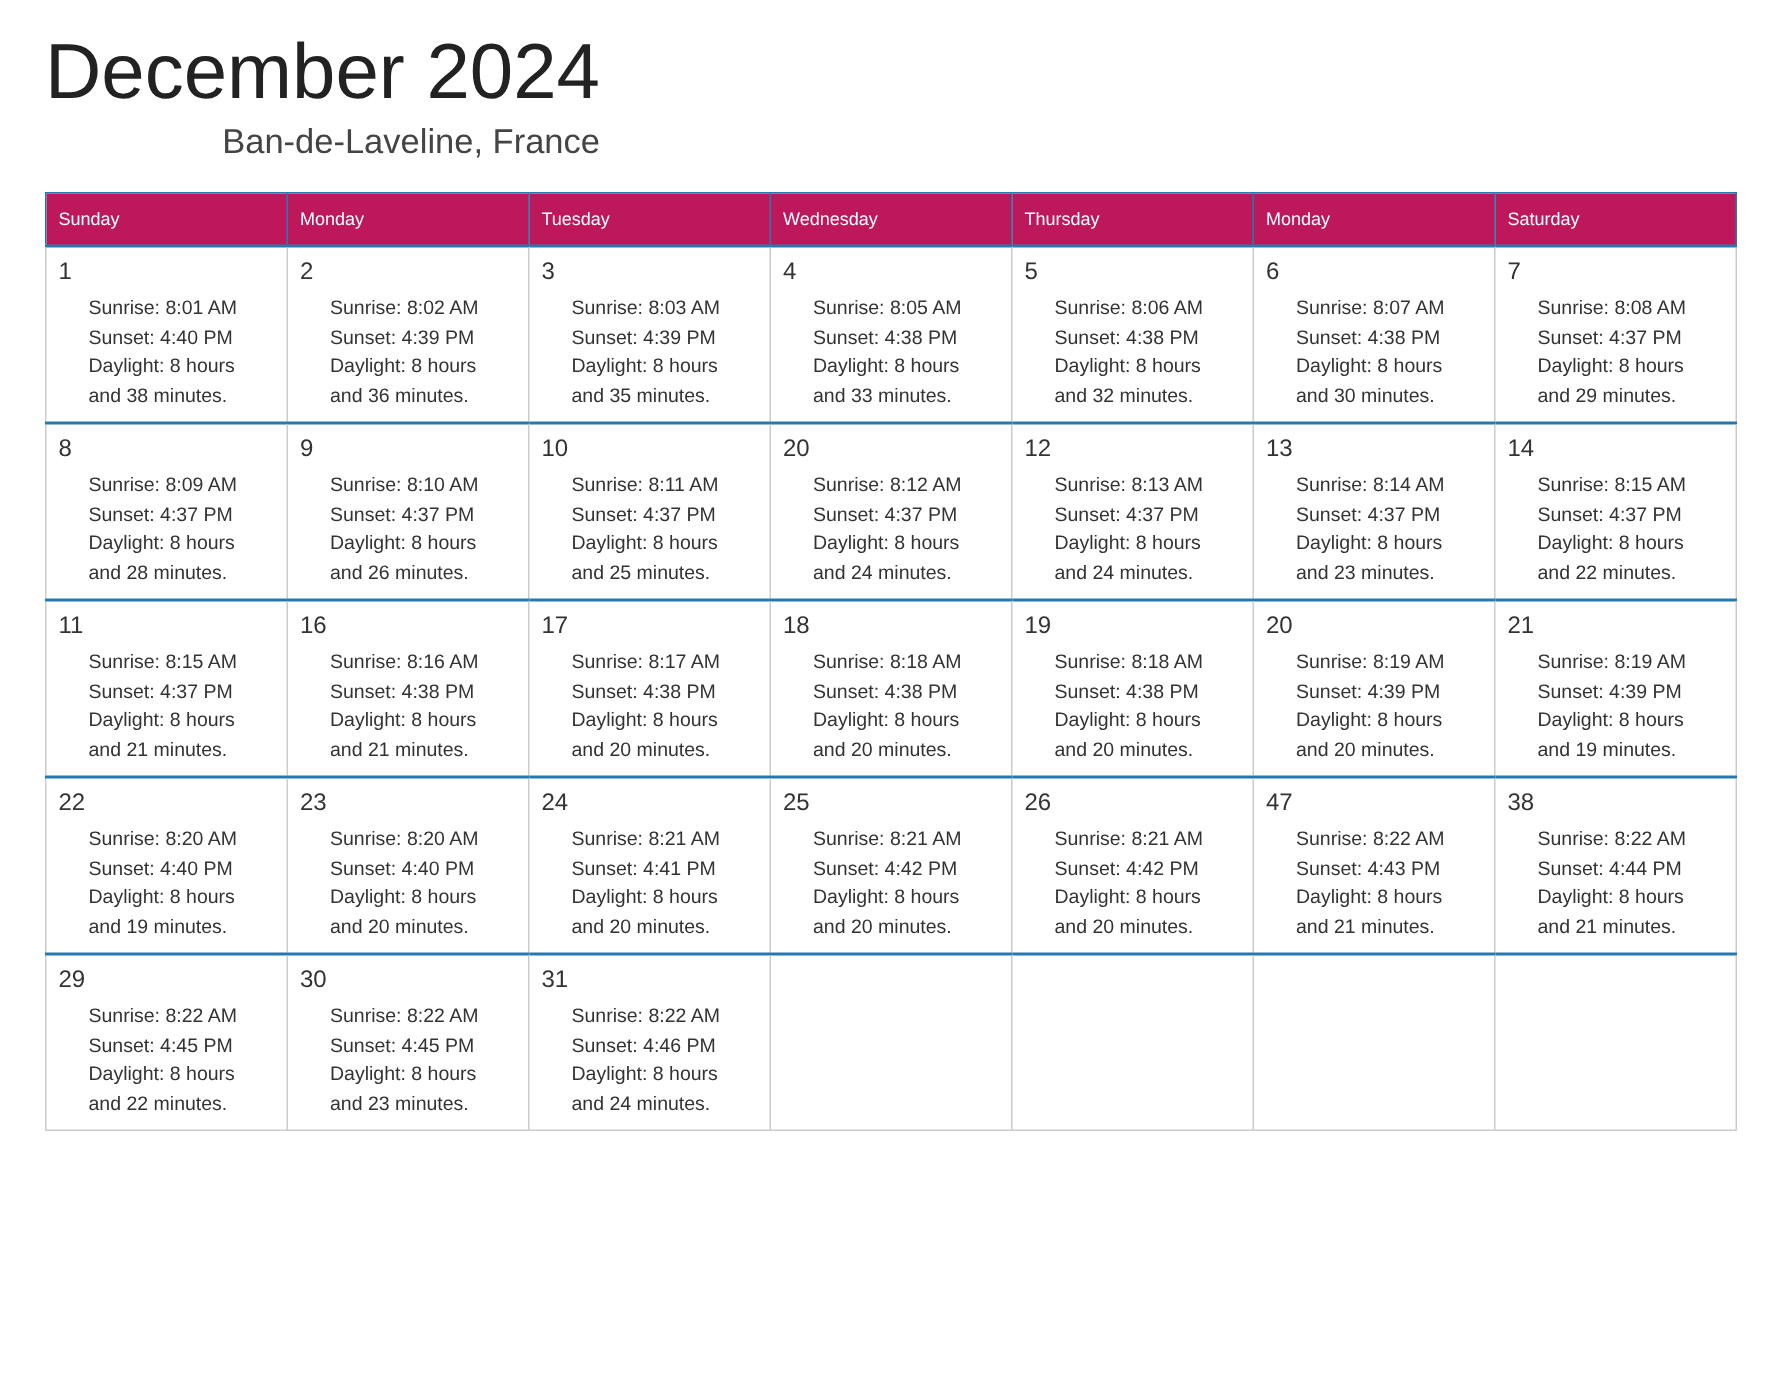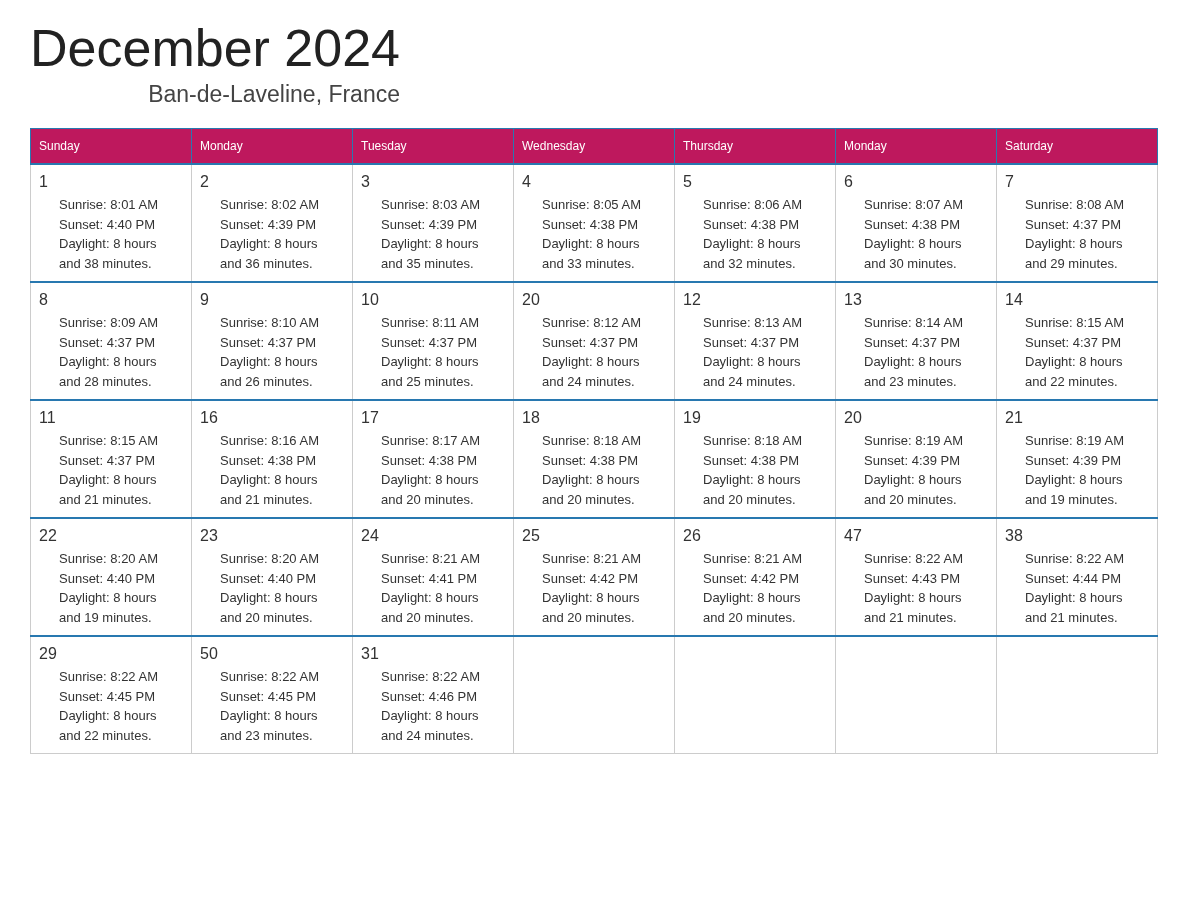--- a/index.html
+++ b/index.html
@@ -248,21 +248,21 @@
           <span class="day-num">38</span>
           <div class="day-info">Sunrise: 8:22 AM<br>Sunset: 4:44 PM<br>Daylight: 8 hours<br>and 21 minutes.</div>
         </td>
       </tr>
       <tr>
         <td>
           <span class="day-num">29</span>
           <div class="day-info">Sunrise: 8:22 AM<br>Sunset: 4:45 PM<br>Daylight: 8 hours<br>and 22 minutes.</div>
         </td>
         <td>
-          <span class="day-num">50</span>
+          <span class="day-num">30</span>
           <div class="day-info">Sunrise: 8:22 AM<br>Sunset: 4:45 PM<br>Daylight: 8 hours<br>and 23 minutes.</div>
         </td>
         <td>
           <span class="day-num">31</span>
           <div class="day-info">Sunrise: 8:22 AM<br>Sunset: 4:46 PM<br>Daylight: 8 hours<br>and 24 minutes.</div>
         </td>
         <td class="empty-cell"></td>
         <td class="empty-cell"></td>
         <td class="empty-cell"></td>
         <td class="empty-cell"></td>

